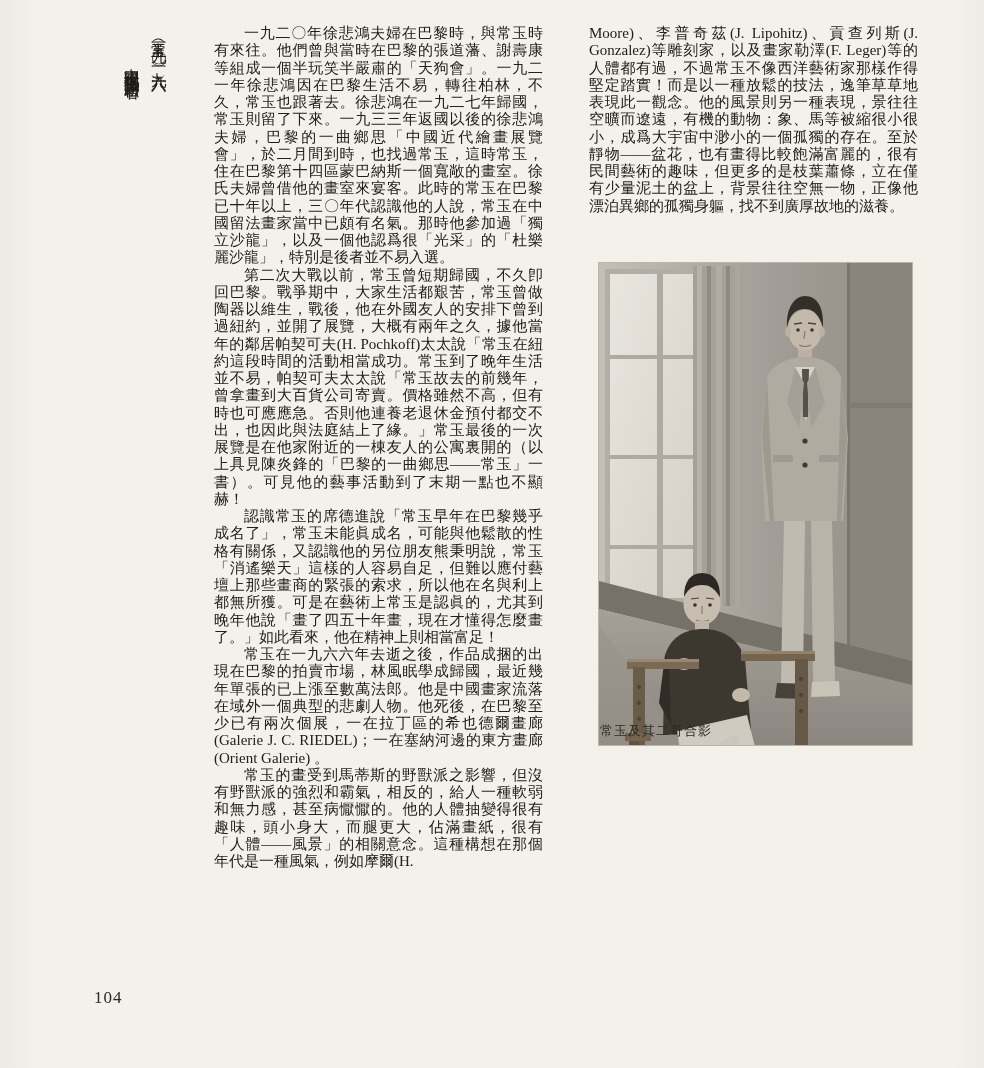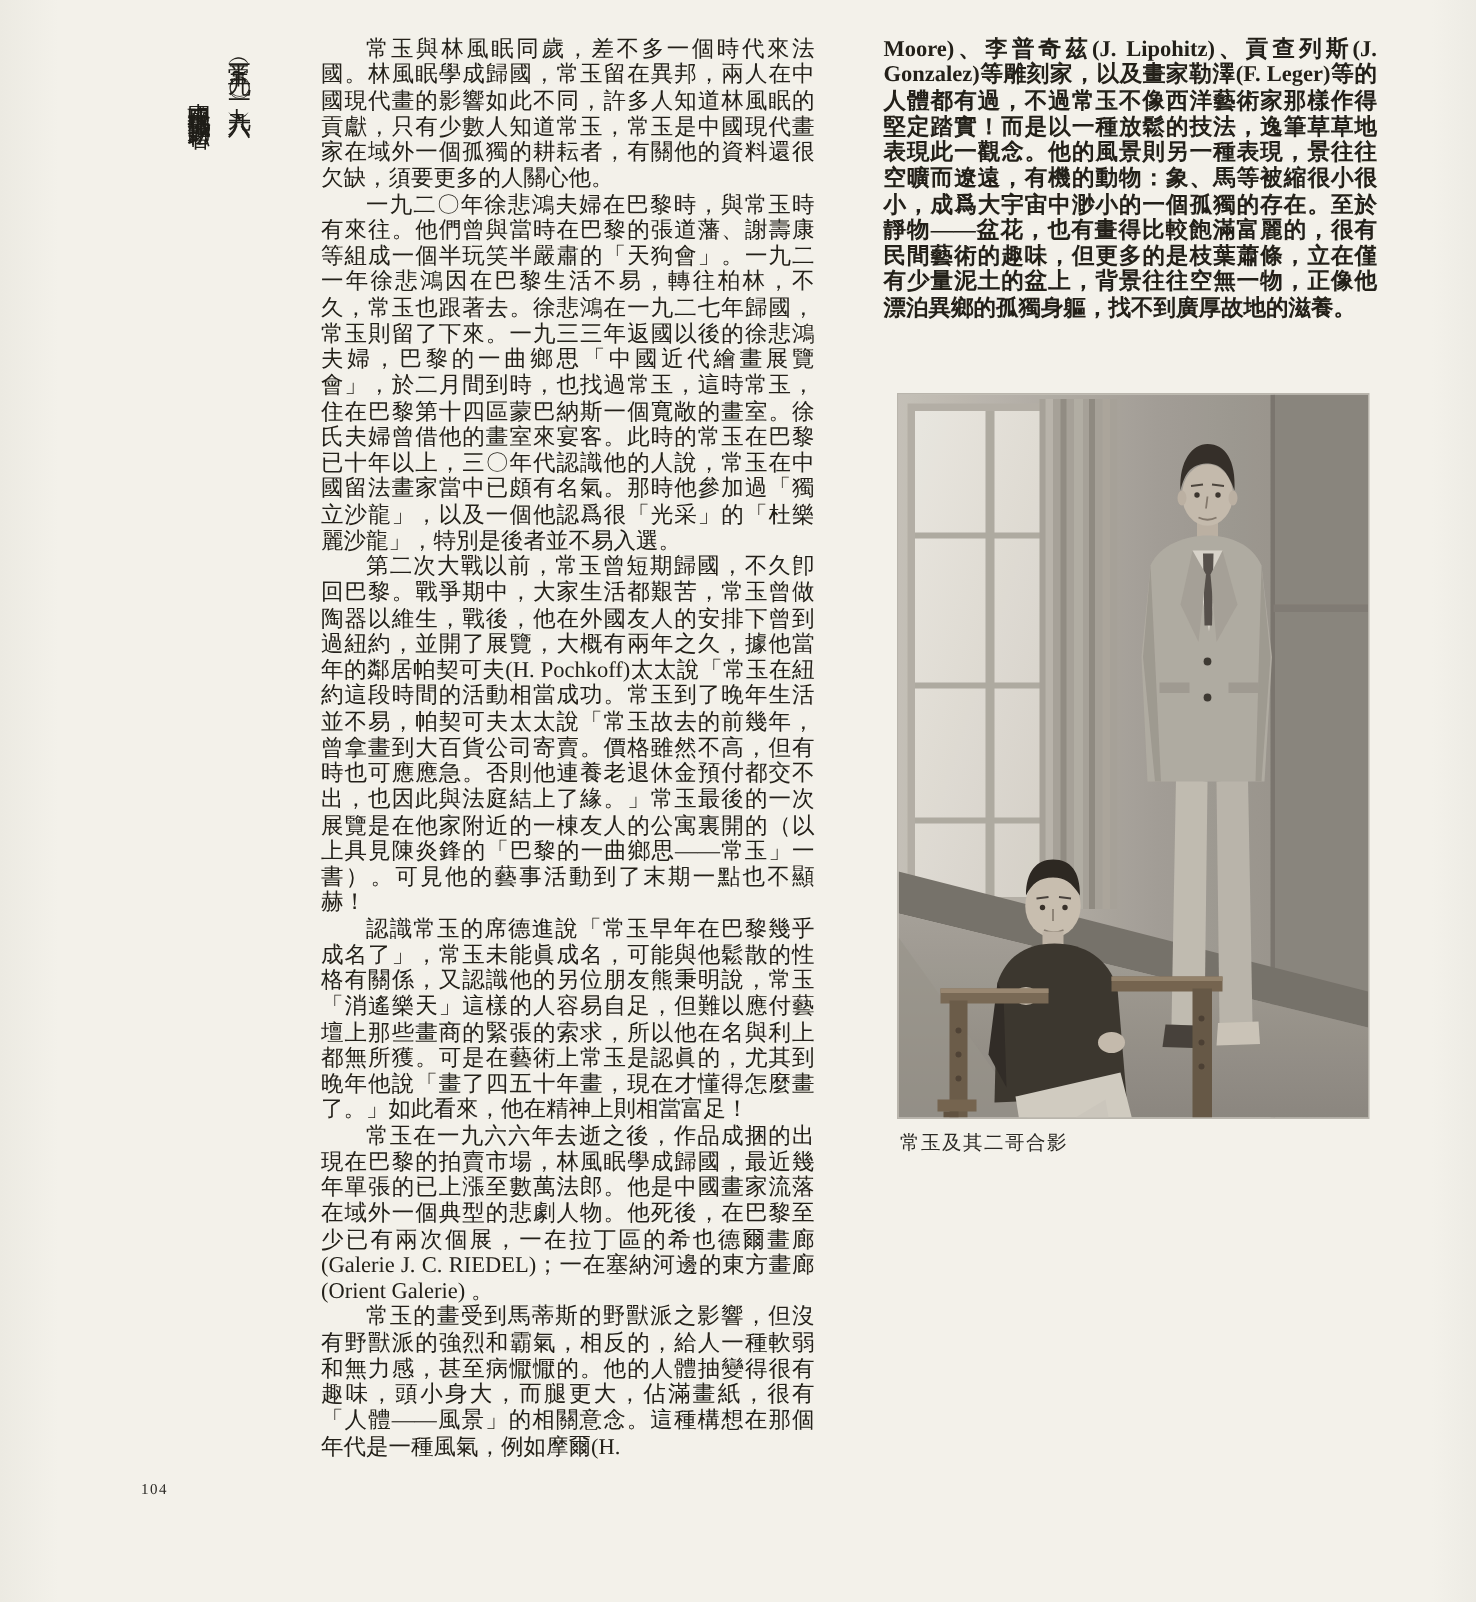--- a/index.html
+++ b/index.html
@@ -23,51 +23,50 @@
     color:#1f1d18;
   }
   .vtitle .vt2{margin-top:26px;margin-right:9px;}
   
   .col{
     position:absolute;top:25px;width:329px;
     font-size:15px;line-height:17.25px;
     text-align:justify;
   }
   .col p{margin:0;text-indent:2em;}
-  .col p.cont{text-indent:0;font-weight:bold;}
+  .col p.cont{text-indent:0;}
   .col-left{left:214px;}
   .col-right{left:589px;}
   .page-number{
     position:absolute;left:94px;top:988px;
-    font-size:10px;letter-spacing:1px;color:#2a2824;
+    font-size:17px;letter-spacing:1px;color:#2a2824;
   }
   
   .photo{
     position:absolute;left:599px;top:263px;width:313px;height:482px;
     outline:1px solid #b9b5ac;
     background:#a9a59d;
   }
   .photo svg{display:block;width:100%;height:100%;}
   .photo-caption{
-    position:absolute;left:600px;top:753px;
+    position:absolute;left:600px;top:722px;
     font-size:13px;letter-spacing:1px;color:#2b2924;
   }
 </style>
 </head>
 <body>
 
 <div class="page">
 
   <div class="vtitle">
     <div class="vt1">常玉（一九〇〇～一九六六）</div>
     <div class="vt2">中國現代畫孤獨的耕耘者</div>
   </div>
 
   <div class="col col-left">
-    <p>常玉與林風眠同歲，差不多一個時代來法國。林風眠學成歸國，常玉留在異邦，兩人在中國現代畫的影響如此不同，許多人知道林風眠的貢獻，只有少數人知道常玉，常玉是中國現代畫家在域外一個孤獨的耕耘者，有關他的資料還很欠缺，須要更多的人關心他。</p>
     <p>一九二〇年徐悲鴻夫婦在巴黎時，與常玉時有來往。他們曾與當時在巴黎的張道藩、謝壽康等組成一個半玩笑半嚴肅的「天狗會」。一九二一年徐悲鴻因在巴黎生活不易，轉往柏林，不久，常玉也跟著去。徐悲鴻在一九二七年歸國，常玉則留了下來。一九三三年返國以後的徐悲鴻夫婦，巴黎的一曲鄉思「中國近代繪畫展覽會」，於二月間到時，也找過常玉，這時常玉，住在巴黎第十四區蒙巴納斯一個寬敞的畫室。徐氏夫婦曾借他的畫室來宴客。此時的常玉在巴黎已十年以上，三〇年代認識他的人說，常玉在中國留法畫家當中已頗有名氣。那時他參加過「獨立沙龍」，以及一個他認爲很「光采」的「杜樂麗沙龍」，特別是後者並不易入選。</p>
     <p>第二次大戰以前，常玉曾短期歸國，不久卽回巴黎。戰爭期中，大家生活都艱苦，常玉曾做陶器以維生，戰後，他在外國友人的安排下曾到過紐約，並開了展覽，大概有兩年之久，據他當年的鄰居帕契可夫(H. Pochkoff)太太說「常玉在紐約這段時間的活動相當成功。常玉到了晚年生活並不易，帕契可夫太太說「常玉故去的前幾年，曾拿畫到大百貨公司寄賣。價格雖然不高，但有時也可應應急。否則他連養老退休金預付都交不出，也因此與法庭結上了緣。」常玉最後的一次展覽是在他家附近的一棟友人的公寓裏開的（以上具見陳炎鋒的「巴黎的一曲鄉思——常玉」一書）。可見他的藝事活動到了末期一點也不顯赫！</p>
     <p>認識常玉的席德進說「常玉早年在巴黎幾乎成名了」，常玉未能眞成名，可能與他鬆散的性格有關係，又認識他的另位朋友熊秉明說，常玉「消遙樂天」這樣的人容易自足，但難以應付藝壇上那些畫商的緊張的索求，所以他在名與利上都無所獲。可是在藝術上常玉是認眞的，尤其到晚年他說「畫了四五十年畫，現在才懂得怎麼畫了。」如此看來，他在精神上則相當富足！</p>
     <p>常玉在一九六六年去逝之後，作品成捆的出現在巴黎的拍賣市場，林風眠學成歸國，最近幾年單張的已上漲至數萬法郎。他是中國畫家流落在域外一個典型的悲劇人物。他死後，在巴黎至少已有兩次個展，一在拉丁區的希也德爾畫廊(Galerie J. C. RIEDEL)；一在塞納河邊的東方畫廊(Orient Galerie) 。</p>
     <p>常玉的畫受到馬蒂斯的野獸派之影響，但沒有野獸派的強烈和霸氣，相反的，給人一種軟弱和無力感，甚至病懨懨的。他的人體抽變得很有趣味，頭小身大，而腿更大，佔滿畫紙，很有「人體——風景」的相關意念。這種構想在那個年代是一種風氣，例如摩爾(H.</p>
   </div>
 
   <div class="col col-right">
     <p class="cont">Moore)、李普奇茲(J. Lipohitz)、貢查列斯(J. Gonzalez)等雕刻家，以及畫家勒澤(F. Leger)等的人體都有過，不過常玉不像西洋藝術家那樣作得堅定踏實！而是以一種放鬆的技法，逸筆草草地表現此一觀念。他的風景則另一種表現，景往往空曠而遼遠，有機的動物：象、馬等被縮很小很小，成爲大宇宙中渺小的一個孤獨的存在。至於靜物——盆花，也有畫得比較飽滿富麗的，很有民間藝術的趣味，但更多的是枝葉蕭條，立在僅有少量泥土的盆上，背景往往空無一物，正像他漂泊異鄉的孤獨身軀，找不到廣厚故地的滋養。</p>
   </div>

